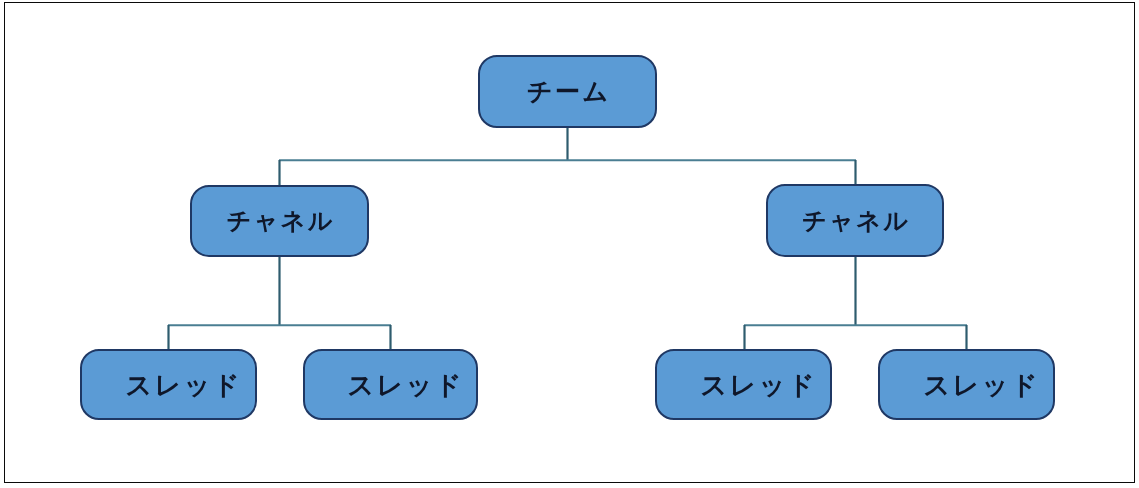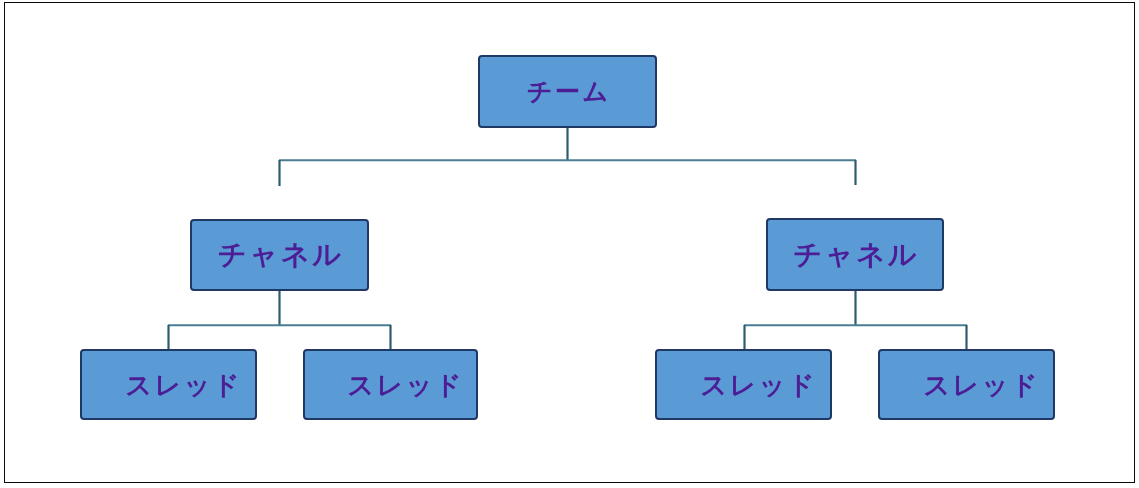--- a/index.html
+++ b/index.html
@@ -41,35 +41,35 @@
     width: 1139px;
     height: 488px;
   }
 
   
   .node {
     position: absolute;
     box-sizing: border-box;
     background: #5b9bd5;
     border: 2.4px solid #1f3864;
-    border-radius: 4px;
+    border-radius: 19px;
     display: flex;
     align-items: center;
     justify-content: center;
-    color: #4c1d95;
+    color: #0f172a;
     font-weight: bold;
     letter-spacing: 0.10em;
     text-indent: 0.10em;
     line-height: 1;
     white-space: nowrap;
     user-select: none;
   }
 
   .node.level-1 { font-size: 25px; }
-  .node.level-2 { font-size: 28px; margin-top: 34px; }
+  .node.level-2 { font-size: 24px; }
   .node.level-3 { font-size: 26px; padding-left: 28px; }
 
   
   #node-team {
     left: 478px;  top: 55px;
     width: 179px; height: 73px;
   }
 
   
   #node-channel-1 {

